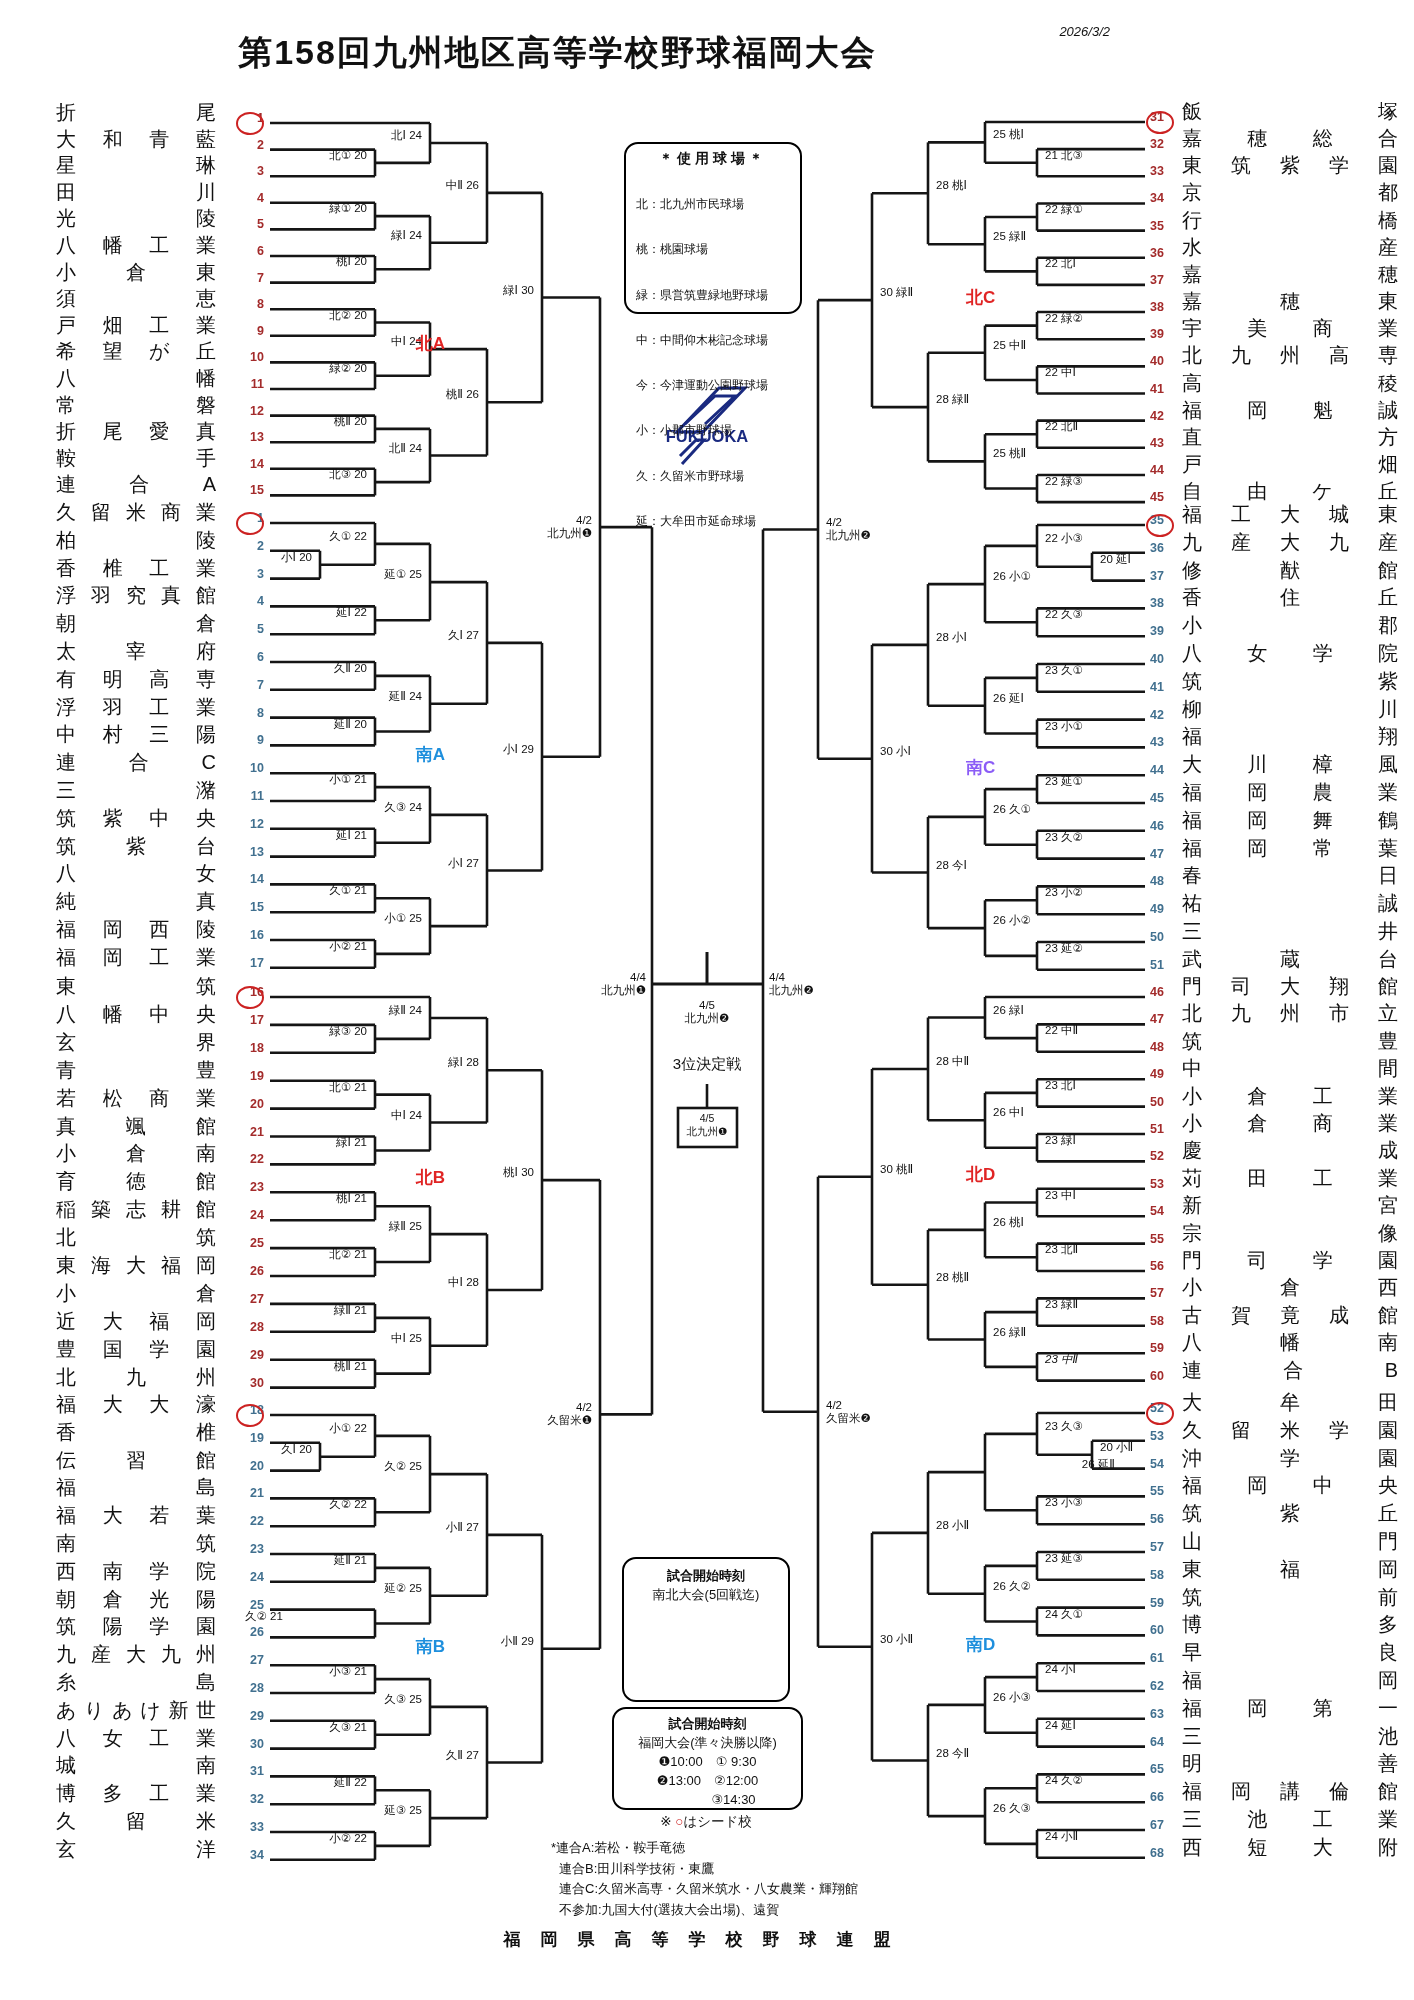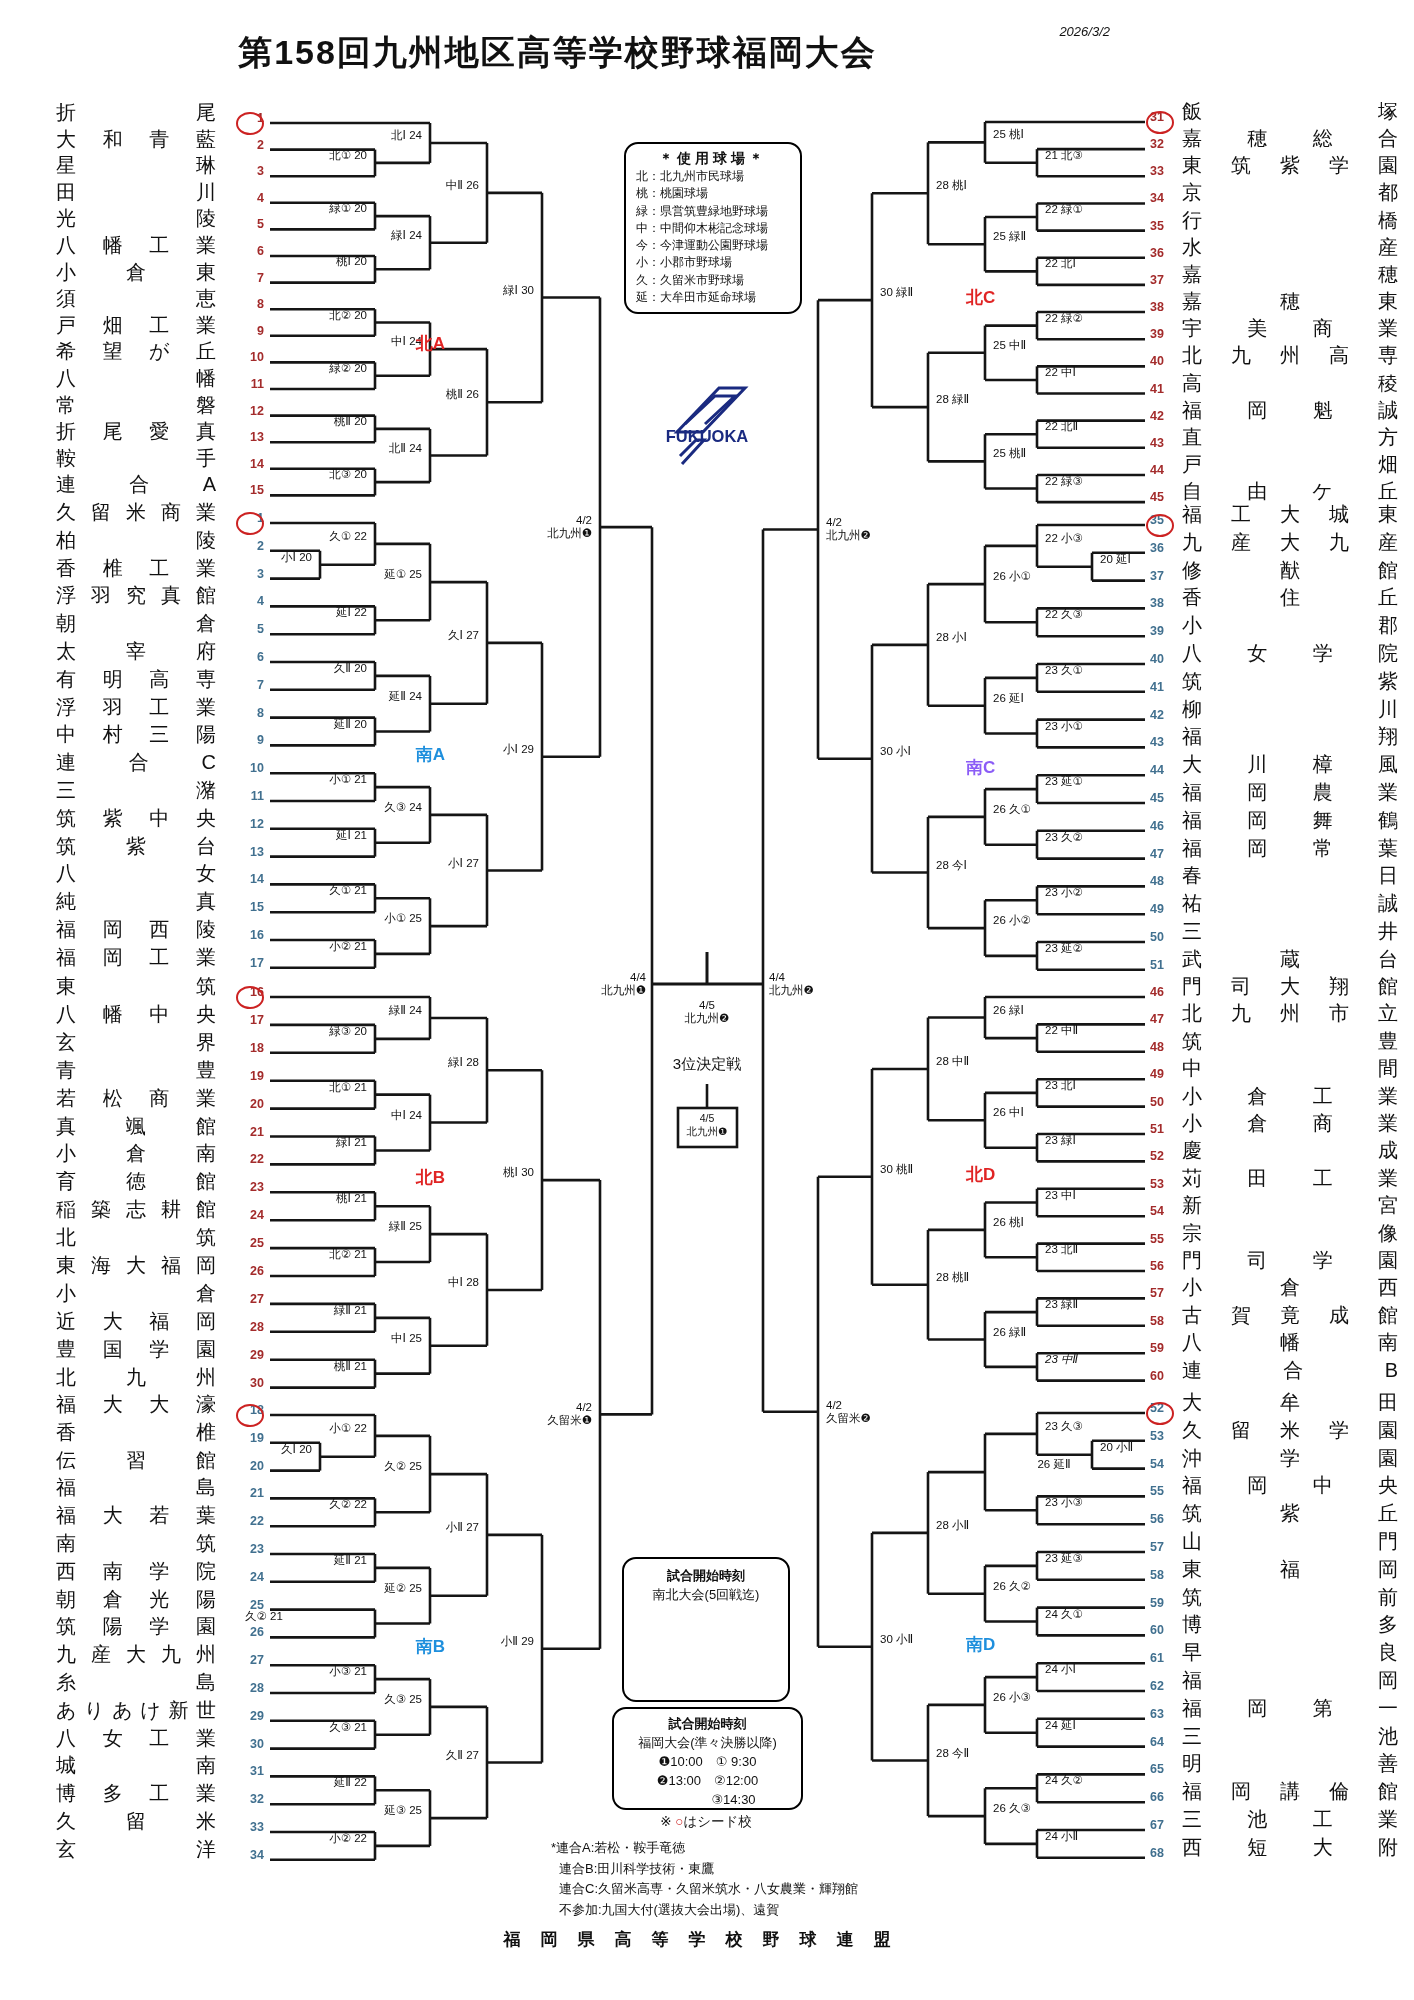--- a/index.html
+++ b/index.html
@@ -10,21 +10,21 @@
   .title{font-size:34px;font-weight:bold;letter-spacing:2px;text-align:center;}
   .date{font-size:13px;font-style:italic;text-align:right;}
   .team-name{display:flex;justify-content:space-between;font-size:20px;line-height:24px;white-space:nowrap;}
   .team-num{font-size:12.5px;font-weight:bold;line-height:20px;}
   .mlabel{font-size:11.5px;line-height:14px;white-space:nowrap;}
   .blocklabel{font-size:17px;font-weight:bold;line-height:20px;}
   .cflabel{font-size:11.5px;line-height:13px;white-space:nowrap;}
   .seedring{position:absolute;border:2.2px solid #cc2222;border-radius:50%;width:24px;height:19px;}
   .box{position:absolute;border:2.6px solid #000;border-radius:14px;background:#fff;}
   .box .bt{font-size:14px;font-weight:bold;text-align:center;letter-spacing:4px;margin-top:6px;}
-  .box .bl{font-size:12px;line-height:17.3px;margin-left:10px;white-space:nowrap;}
+  .box .bl{font-size:12px;line-height:17.3px;margin-left:10px;white-space:nowrap;margin-top:28px;}
   .tb{font-size:13px;line-height:19px;text-align:center;white-space:nowrap;}
   .note{font-size:13px;line-height:20.5px;white-space:nowrap;}
   .footer{font-size:17px;letter-spacing:20px;text-align:center;font-weight:bold;}
   .third-title{font-size:15px;text-align:center;}
 </style>
 </head>
 <body>
 
 <div id="page">
   <svg id="lines">
@@ -1376,21 +1376,21 @@
     </div>
     <div class="abs mlabel" style="left: 1100px; top: 1439.7px; width: 122px; text-align: left;">20 小Ⅱ</div>
     <div class="abs mlabel" style="left: 1045px; top: 1418.85px; width: 122px; text-align: left;">23 久③</div>
     <div class="abs mlabel" style="left: 1045px; top: 1495.3px; width: 122px; text-align: left;">23 小③</div>
     <div class="abs mlabel" style="left: 1045px; top: 1550.9px; width: 122px; text-align: left;">23 延③</div>
     <div class="abs mlabel" style="left: 1045px; top: 1606.5px; width: 122px; text-align: left;">24 久①</div>
     <div class="abs mlabel" style="left: 1045px; top: 1662.1px; width: 122px; text-align: left;">24 小Ⅰ</div>
     <div class="abs mlabel" style="left: 1045px; top: 1717.7px; width: 122px; text-align: left;">24 延Ⅰ</div>
     <div class="abs mlabel" style="left: 1045px; top: 1773.3px; width: 122px; text-align: left;">24 久②</div>
     <div class="abs mlabel" style="left: 1045px; top: 1828.9px; width: 122px; text-align: left;">24 小Ⅱ</div>
-    <div class="abs mlabel" style="left: 993px; top: 1457.08px; width: 122px; text-align: center;">26 延Ⅱ</div>
+    <div class="abs mlabel" style="left: 993px; top: 1457.08px; width: 122px; text-align: right;">26 延Ⅱ</div>
     <div class="abs mlabel" style="left: 993px; top: 1578.7px; width: 122px; text-align: left;">26 久②</div>
     <div class="abs mlabel" style="left: 993px; top: 1689.9px; width: 122px; text-align: left;">26 小③</div>
     <div class="abs mlabel" style="left: 993px; top: 1801.1px; width: 122px; text-align: left;">26 久③</div>
     <div class="abs mlabel" style="left: 936px; top: 1517.89px; width: 122px; text-align: left;">28 小Ⅱ</div>
     <div class="abs mlabel" style="left: 936px; top: 1745.5px; width: 122px; text-align: left;">28 今Ⅱ</div>
     <div class="abs mlabel" style="left: 880px; top: 1631.69px; width: 122px; text-align: left;">30 小Ⅱ</div>
     <div class="abs blocklabel" style="left: 966px; top: 1634.69px; width: 120px; text-align: left; color: rgb(30, 143, 221);">南D</div>
     <div class="abs cflabel" style="left: 512px; top: 514.128px; width: 80px; text-align: right;">
       <div>4/2</div>
       <div>北九州❶</div>

